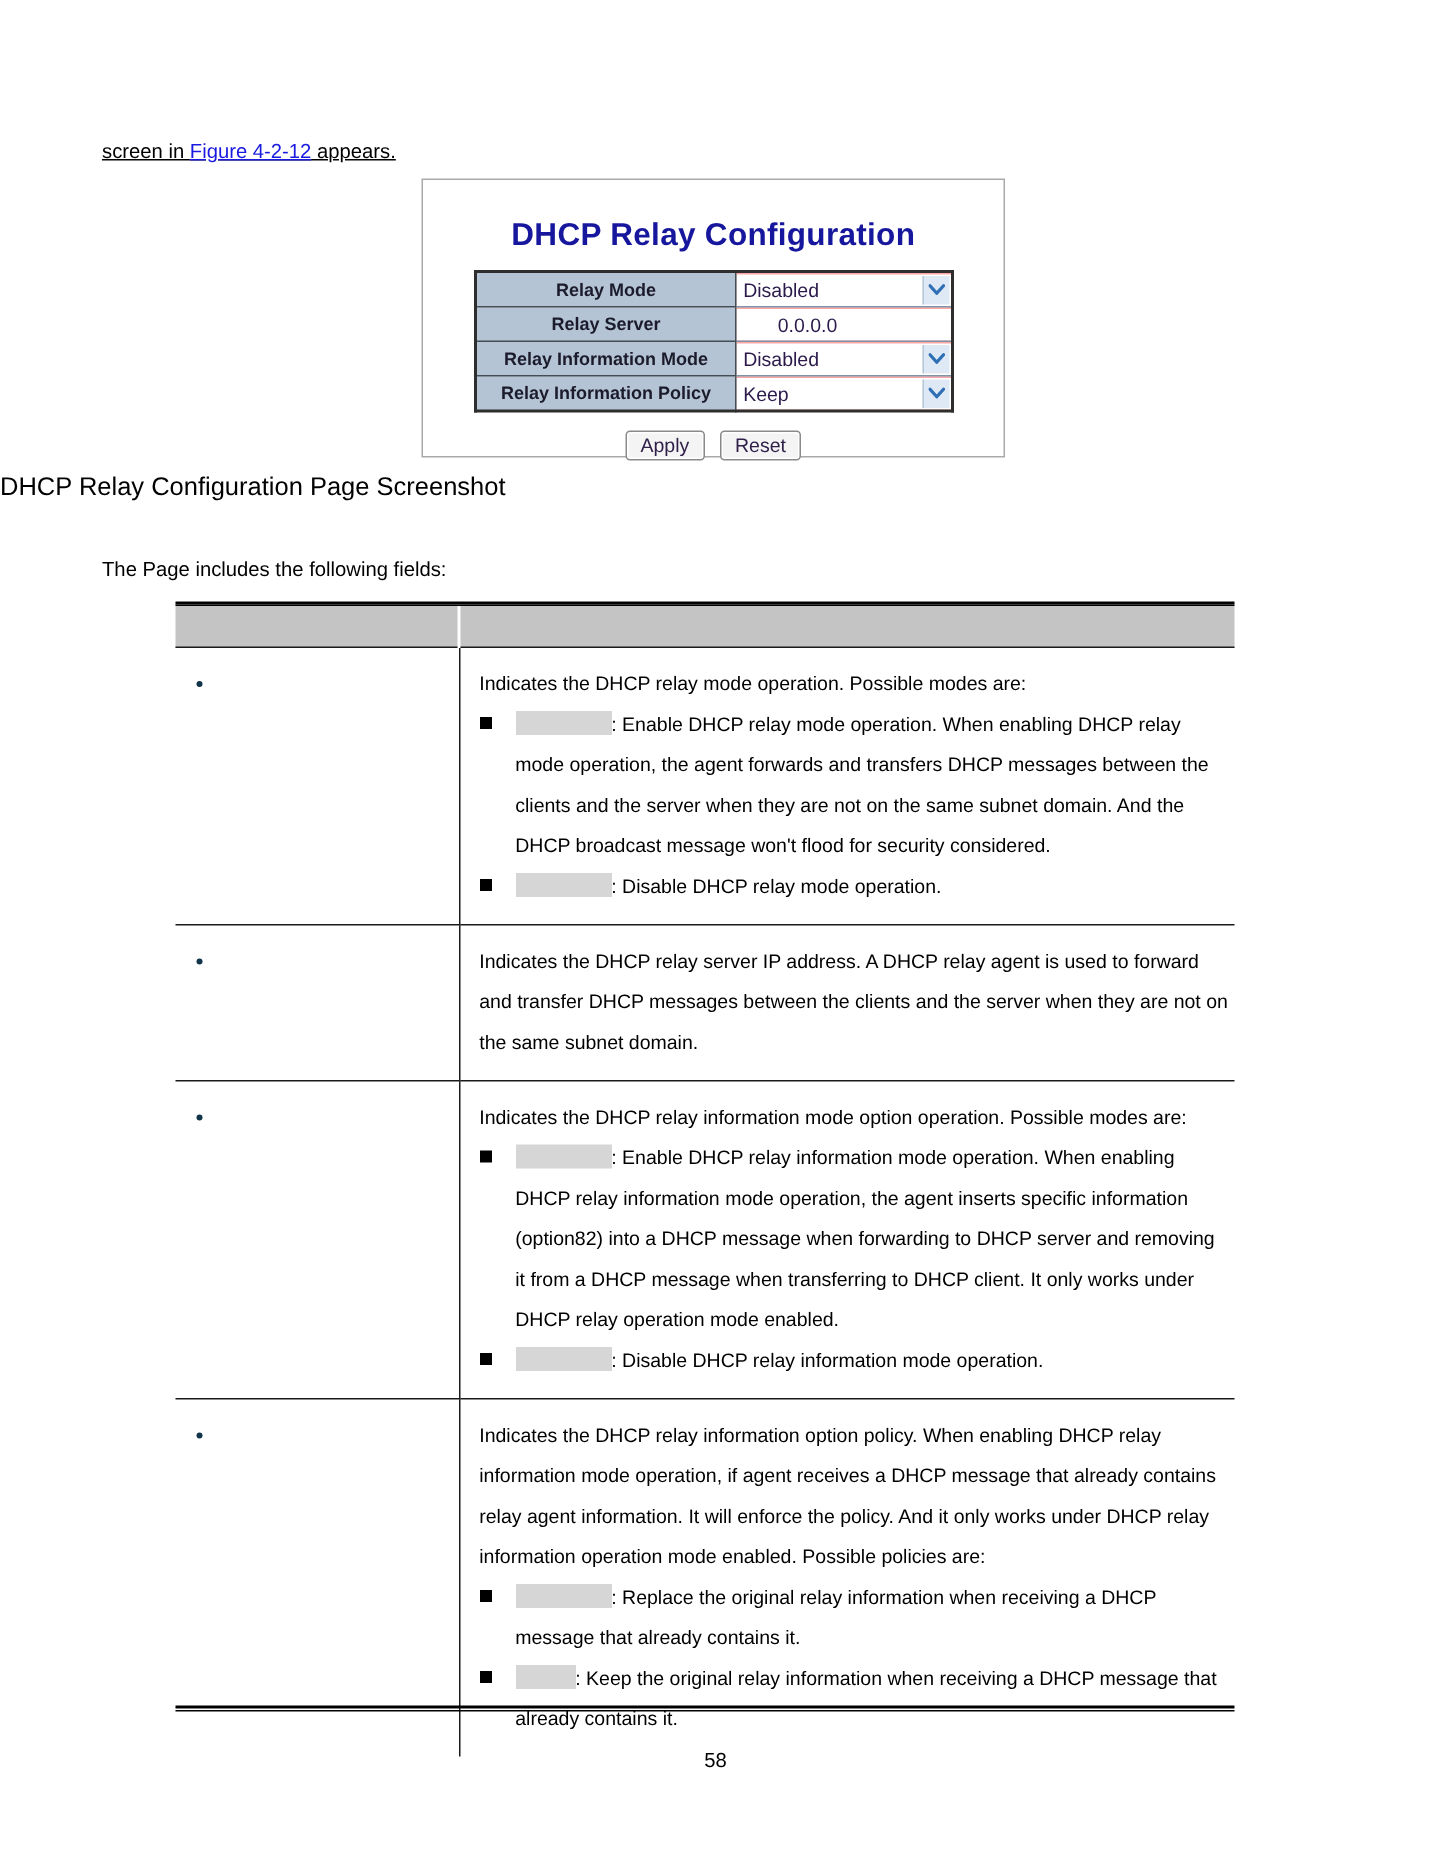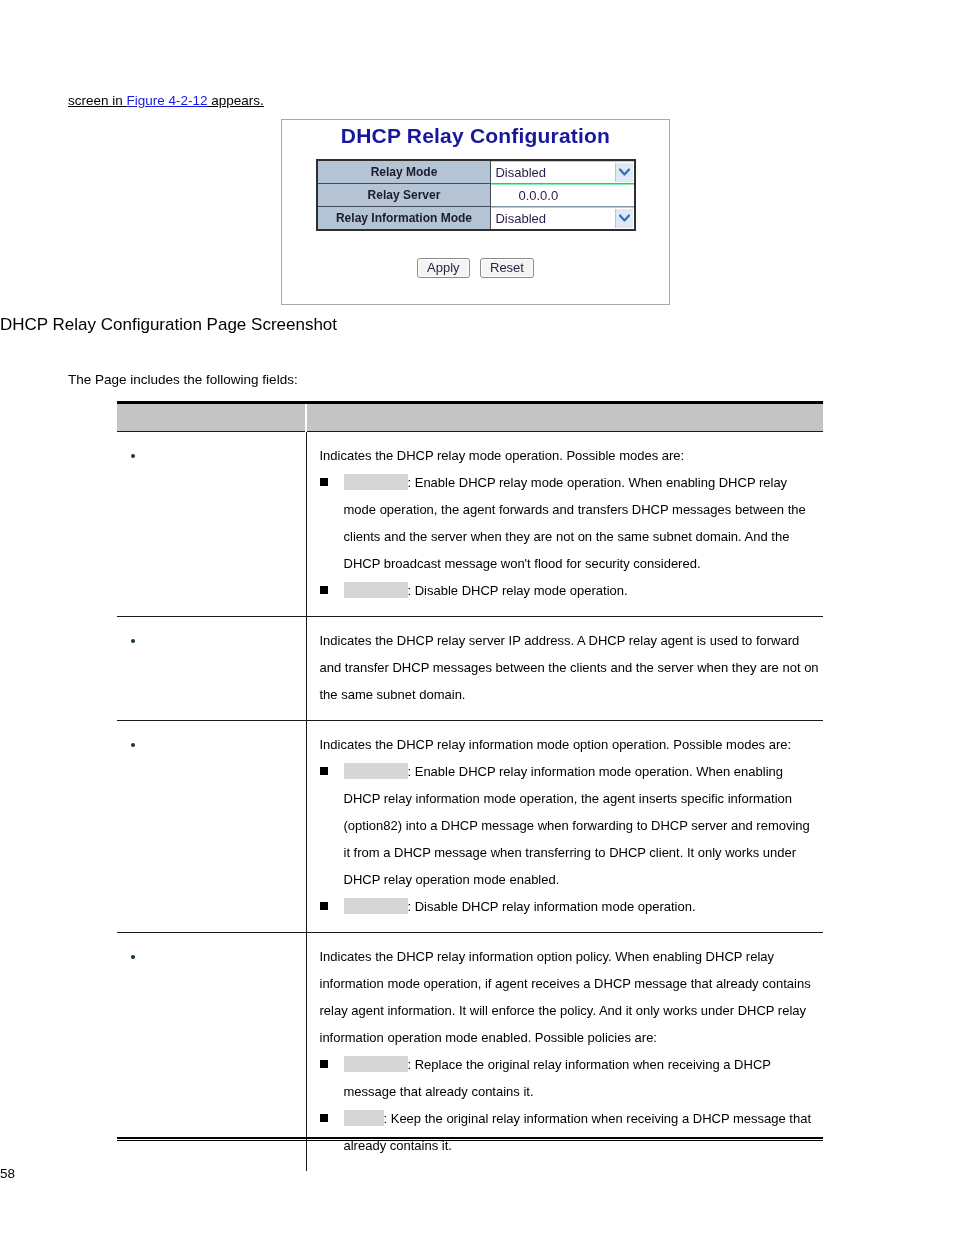--- a/index.html
+++ b/index.html
@@ -40,21 +40,21 @@
     background: #ffffff;
     border: 1px solid #a9a9a9;
     box-sizing: border-box;
   }
   .panel-title {
     text-align: center;
     color: #17179e;
     font-weight: bold;
     font-size: 21px;
     letter-spacing: 0.2px;
-    margin-top: 4px;
+    margin-top: 25px;
     font-family: "Liberation Sans", sans-serif;
   }
   .cfg-table {
     margin: 11px auto 0 auto;
     border-collapse: collapse;
     border: 2px solid #2e2e2e;
     width: 320px;
   }
   .cfg-table td {
     padding: 0;
@@ -65,21 +65,21 @@
     background: #b4c4d4;
     border: 1px solid #444c55;
     text-align: center;
     font-weight: bold;
     font-size: 12px;
     color: #1b1b2b;
     width: 176px;
   }
   .cfg-value {
     border: 1px solid #7f94a8;
-    background: #86efac;
+    background: #fca5a5;
     width: 144px;
     padding: 0 !important;
   }
   .sel-wrap {
     display: flex;
     align-items: center;
     justify-content: space-between;
     height: 21px;
     background: #ffffff;
     padding-left: 4px;
@@ -106,21 +106,21 @@
     height: 21px;
     display: flex;
     align-items: center;
     padding-left: 4px;
     background: #ffffff;
     box-sizing: border-box;
   }
   .txt-wrap .sel-text { color:#2b1a4a;padding-left:23px; }
 
   .btn-row {
-    margin-top: 27px;
+    margin-top: 12px;
     text-align: center;
   }
   .ui-btn {
     display: inline-block;
     font-size: 13px;
     color: #30204a;
     background: #f4f4f4;
     border: 1px solid #8a8a8a;
     border-radius: 3px;
     padding: 1px 9px 2px 9px;
@@ -255,20 +255,21 @@
   }
   .r-wide { width: 64px; }
   .r-narrow { width: 40px; }
 
   
   .page-number {
     position: absolute;
     left: 0;
     right: 0;
     top: 1166px;
+    text-align: center;
     font-size: 13.5px;
   }
 </style>
 </head>
 <body>
 
 <div class="intro-line">
   <span>screen in </span><a class="figref" href="#">Figure 4-2-12</a><span> appears.</span>
 </div>
 
@@ -304,20 +305,33 @@
           <div class="sel-wrap">
             <span class="sel-text">Disabled</span>
             <span class="sel-arrow">
               <svg width="11" height="8" viewBox="0 0 11 8">
                   <path d="M1 1.5 L5.5 6.5 L10 1.5" fill="none" stroke="#2f6fb5" stroke-width="2.2" stroke-linecap="round" stroke-linejoin="round"></path>
                 </svg>
             </span>
           </div>
         </td>
       </tr>
+      <tr>
+        <td class="cfg-label">Relay Information Policy</td>
+        <td class="cfg-value">
+          <div class="sel-wrap">
+            <span class="sel-text">Keep</span>
+            <span class="sel-arrow">
+              <svg width="11" height="8" viewBox="0 0 11 8">
+                  <path d="M1 1.5 L5.5 6.5 L10 1.5" fill="none" stroke="#2f6fb5" stroke-width="2.2" stroke-linecap="round" stroke-linejoin="round"></path>
+                </svg>
+            </span>
+          </div>
+        </td>
+      </tr>
     </tbody>
   </table>
 
   <div class="btn-row">
     <span class="ui-btn">Apply</span>
     <span class="ui-btn">Reset</span>
   </div>
 </div>
 
 <div class="caption">DHCP Relay Configuration Page Screenshot</div>

